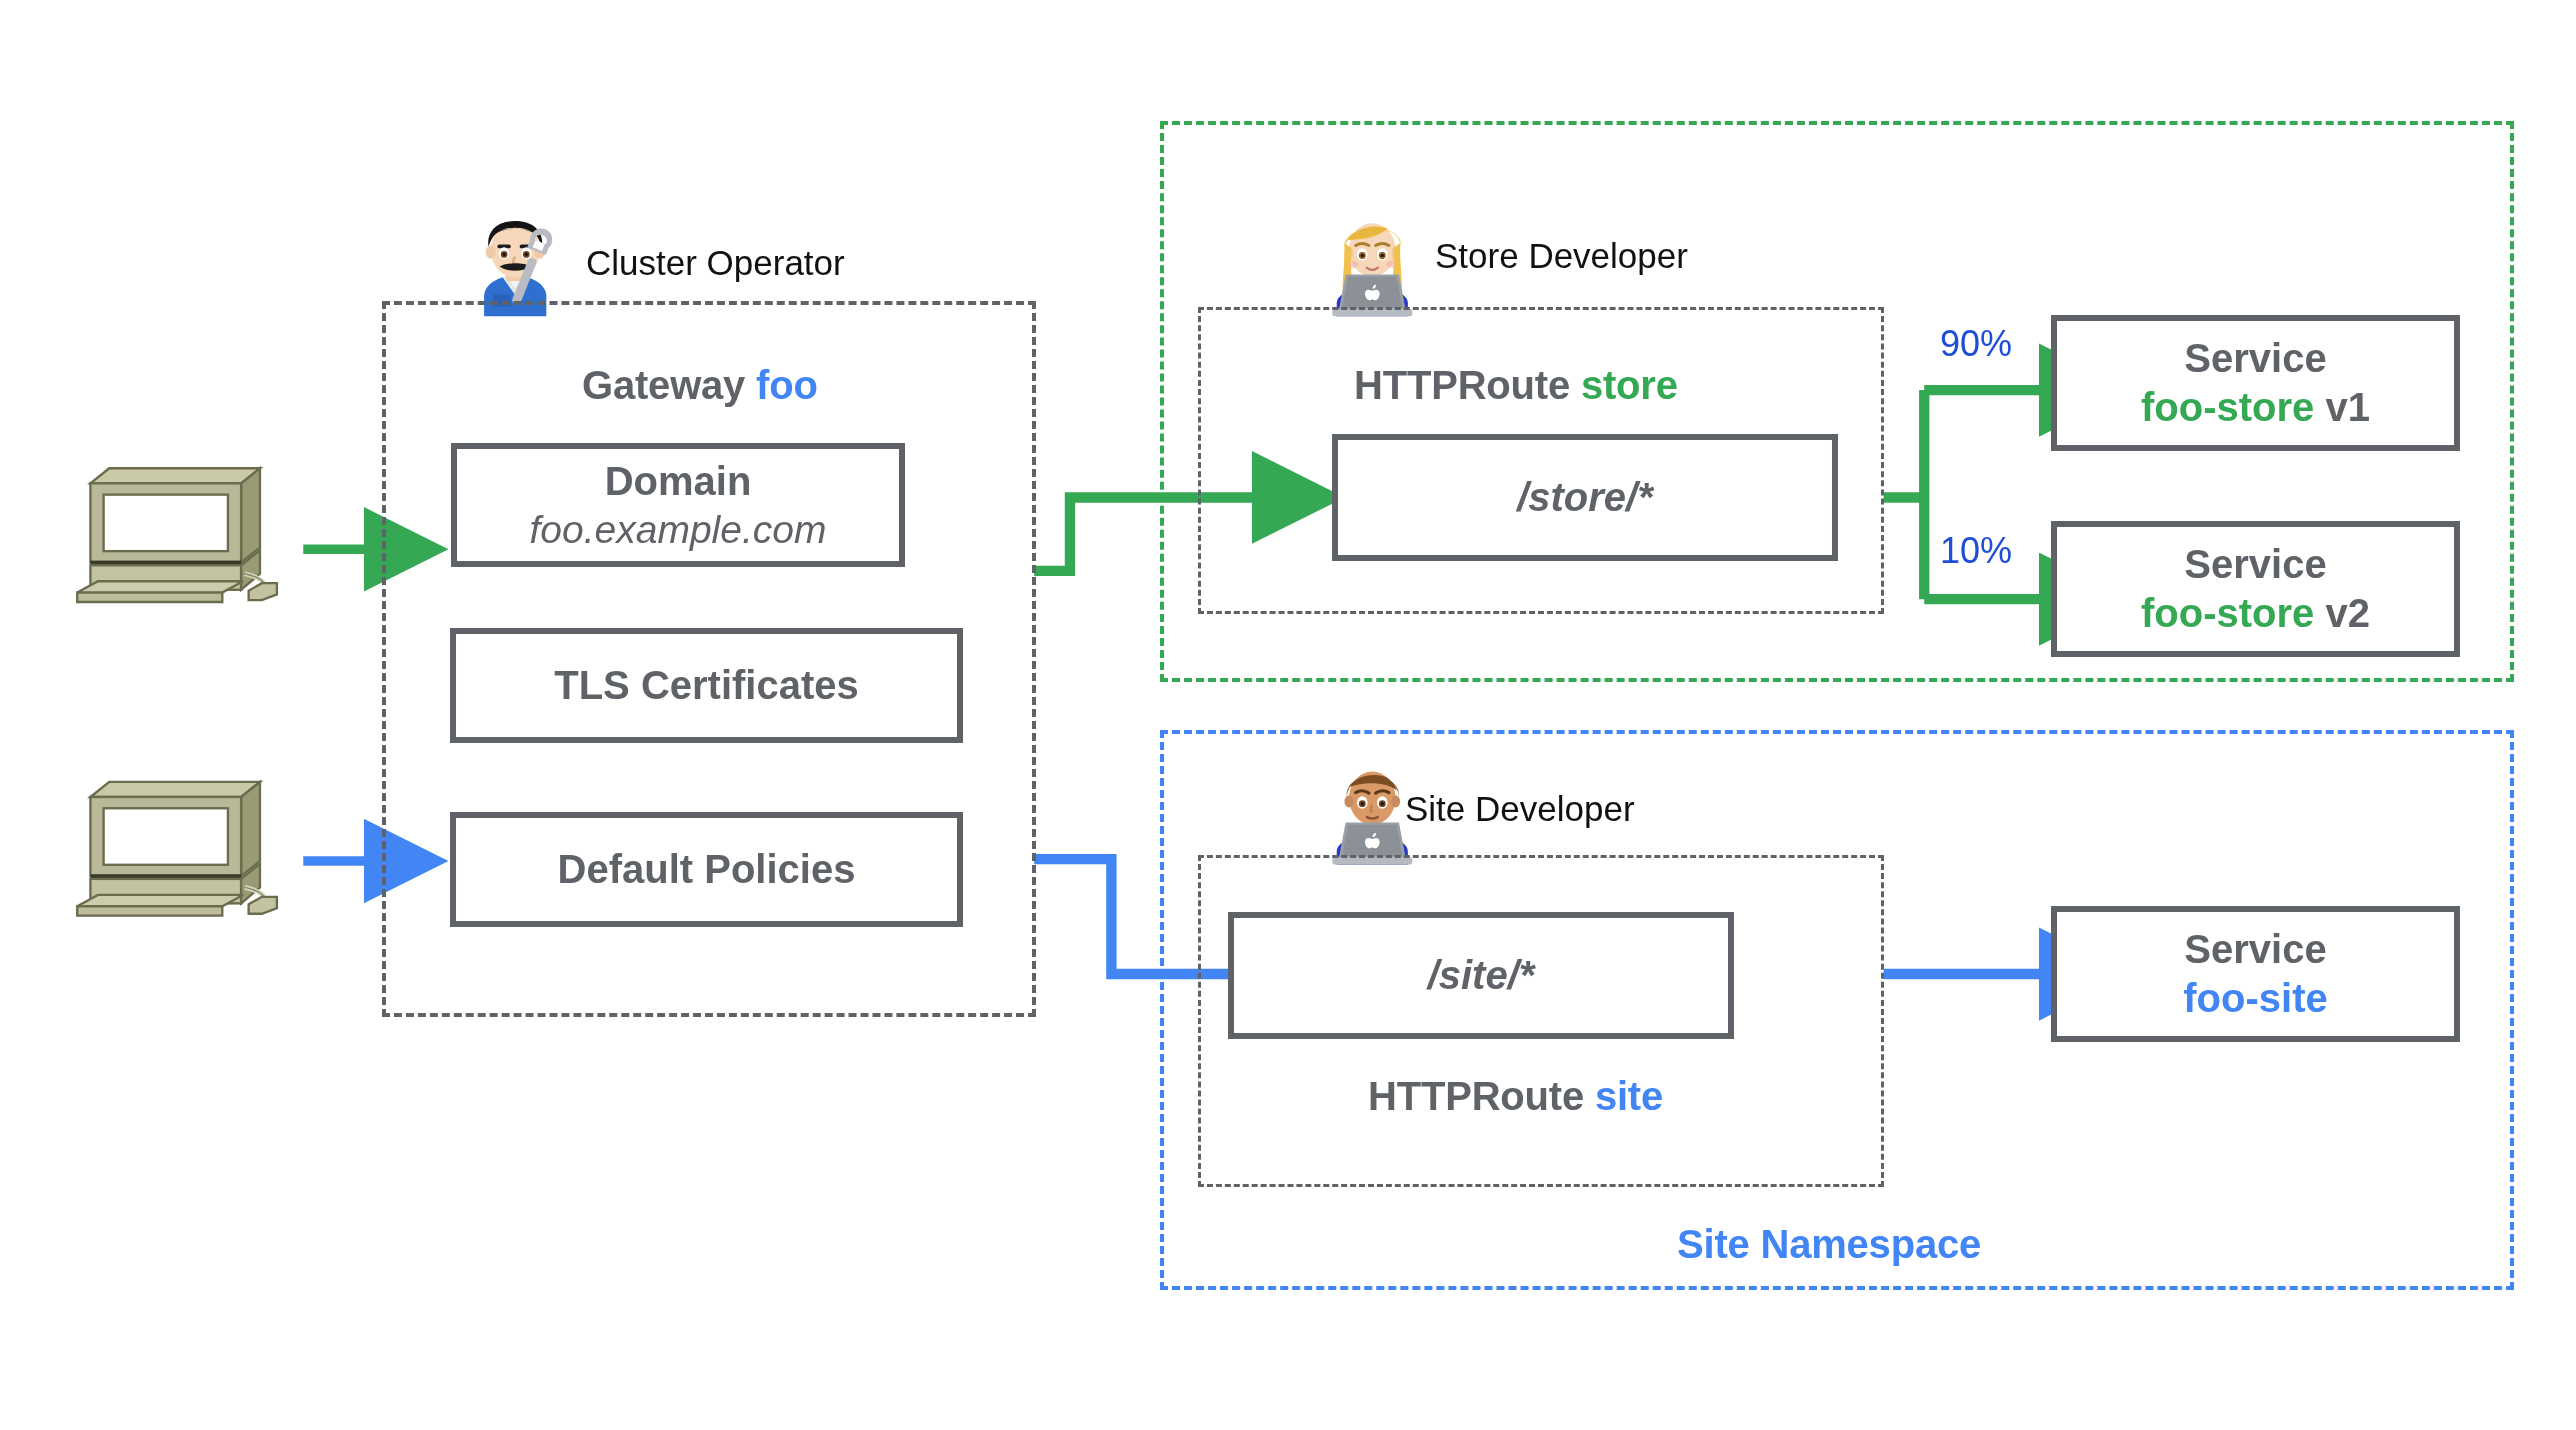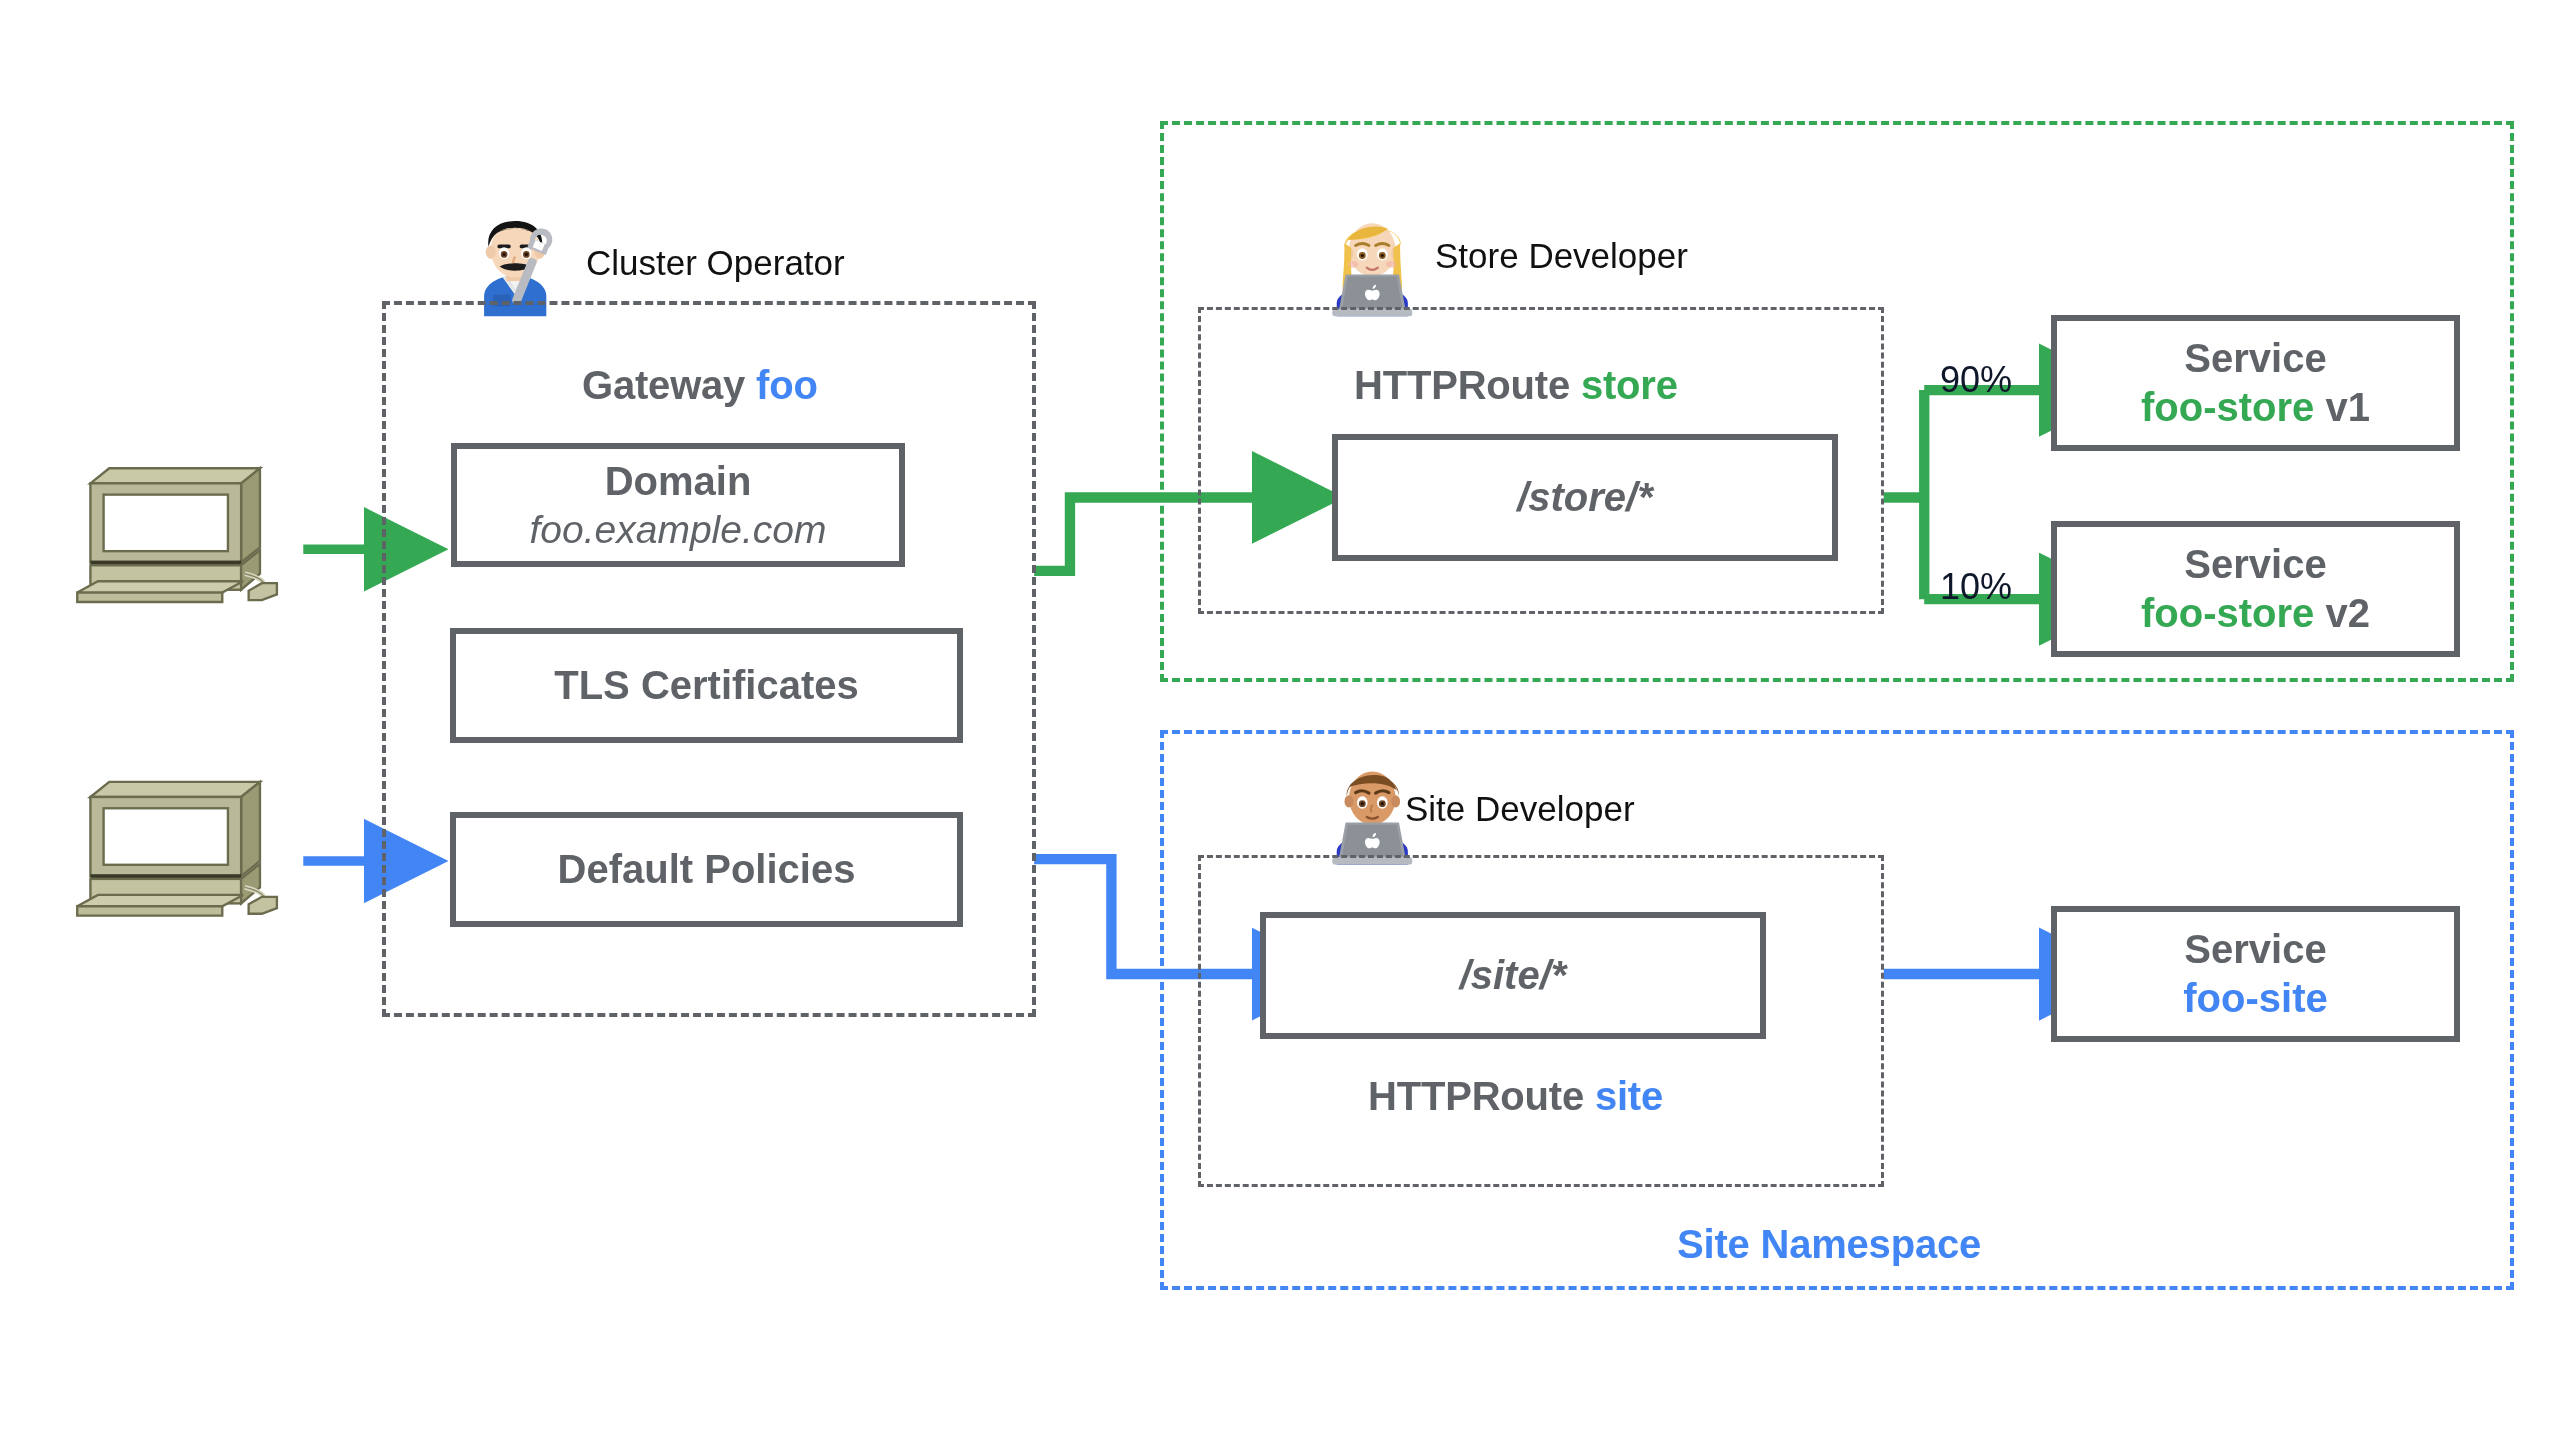--- a/index.html
+++ b/index.html
@@ -70,23 +70,22 @@
     position: absolute;
     font-size: 40px;
     font-weight: bold;
     white-space: nowrap;
     letter-spacing: -0.2px;
   }
   .t-pct {
     position: absolute;
     font-size: 36px;
     font-weight: normal;
-    color: #0f172a;
+    color: #1d4ed8;
     white-space: nowrap;
-    margin-top: 36px;
   }
   .box-line1 {
     font-size: 40px;
     font-weight: bold;
     color: #5f6368;
   }
   .box-line2 {
     font-size: 39px;
     font-weight: normal;
     font-style: italic;
@@ -338,21 +337,21 @@
   </div>
 
   <div class="dashbox dash-blue" style="left:1160px; top:730px; width:1354px; height:560px;"></div>
 
   <div class="t-ns blue" style="left:1677px; top:1222px;">Site Namespace</div>
 
   <div class="t-person" style="left:1405px; top:789px;">Site Developer</div>
 
   <div class="dashbox dash-gray-thin" style="left:1198px; top:855px; width:686px; height:332px;"></div>
 
-  <div class="solidbox" style="left:1260px; top:912px; width:506px; height:127px;">
+  <div class="solidbox" style="left:1228px; top:912px; width:506px; height:127px;">
     <div class="box-mono-italic">/site/*</div>
   </div>
 
   <div class="t-title" style="left:1368px; top:1074px;">
     <span>HTTPRoute</span>
     <span class="blue"> site</span>
   </div>
 
   <div class="solidbox" style="left:2051px; top:906px; width:409px; height:136px;">
     <div class="box-line1">Service</div>

